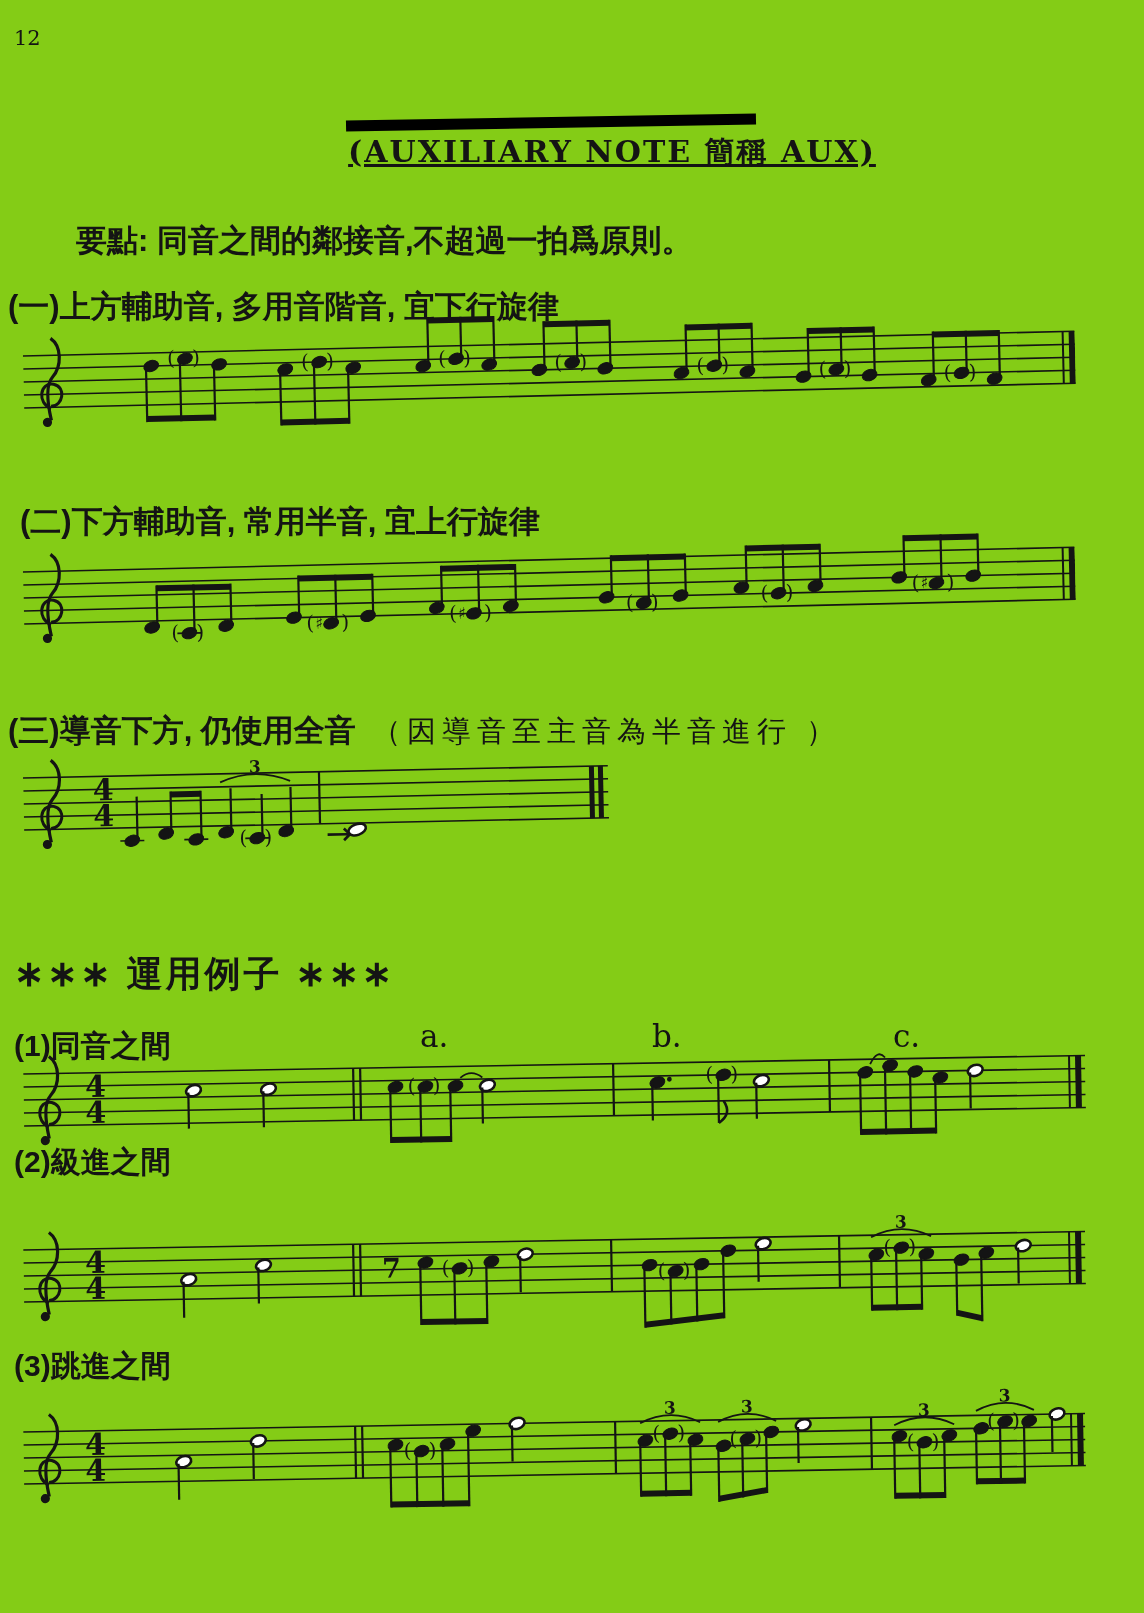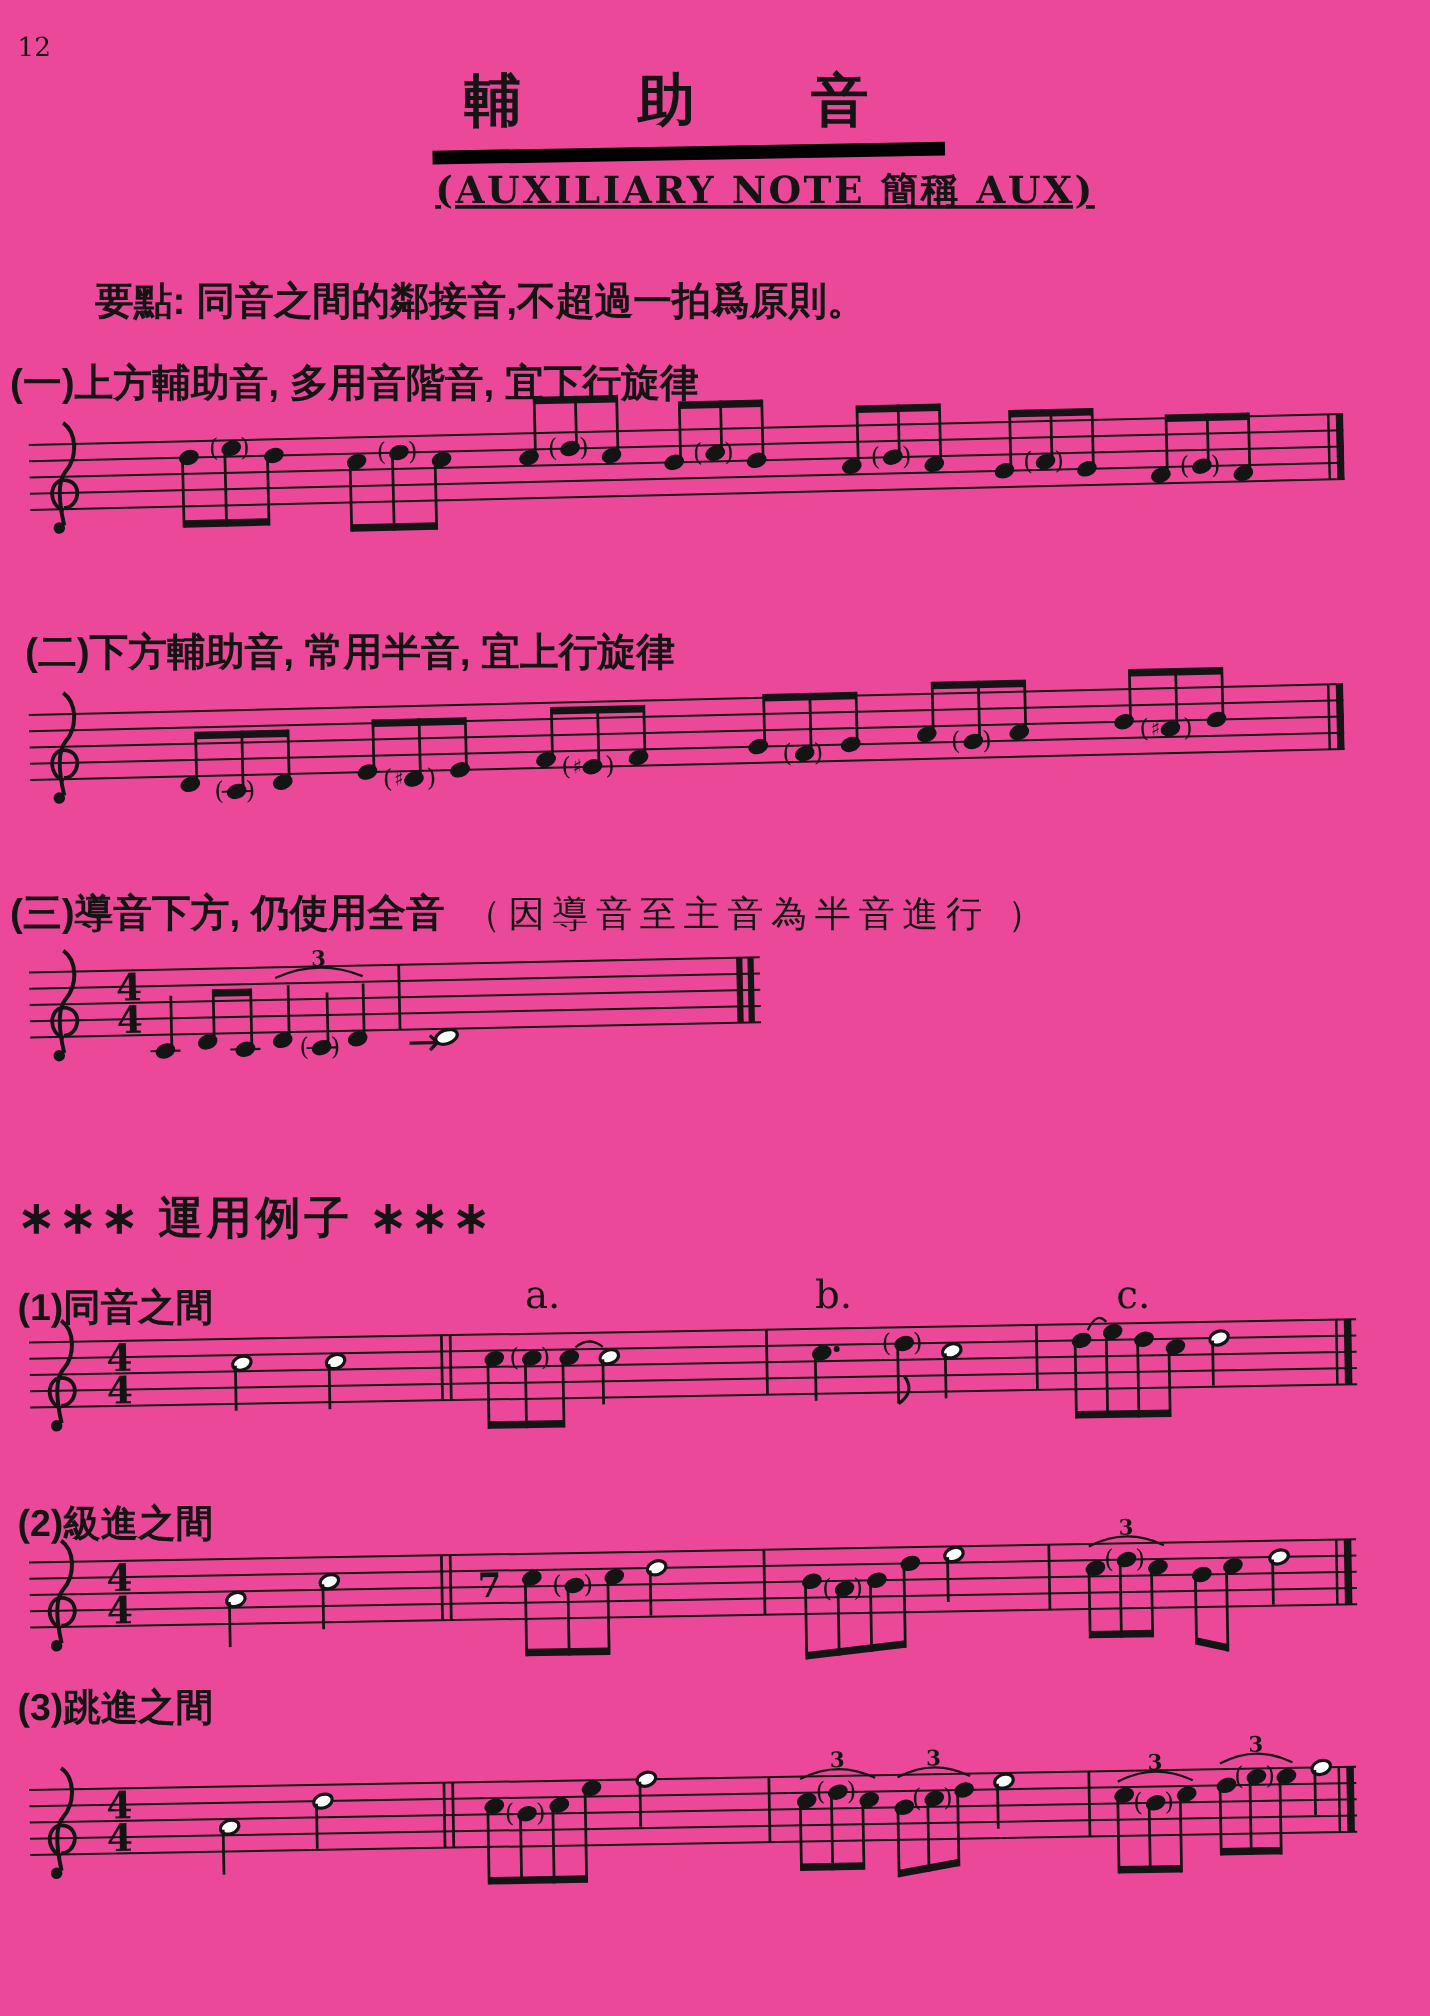--- a/index.html
+++ b/index.html
@@ -1,40 +1,39 @@
 <!DOCTYPE html>
 <html><head>
 <meta charset="utf-8">
 <style>
   html,body{margin:0;padding:0;background:#e8e8e8;}
-  .page{position:relative;width:1144px;height:1613px;background:#ec4899;overflow:hidden;
+  .page{position:relative;width:1144px;height:1613px;background:#84cc16;overflow:hidden;
         font-family:"Liberation Sans",sans-serif;color:#141414;}
   .abs{position:absolute;white-space:nowrap;}
   .pageno{left:14px;top:26px;font-family:"DejaVu Serif",serif;font-size:21px;}
   .title{left:553px;top:50px;transform:translateX(-50%);font-size:46px;font-weight:700;letter-spacing:40px;}
   .rule{left:346px;top:117px;width:410px;height:11px;background:#000;transform:rotate(-1deg);}
   .subtitle{left:612px;top:132px;transform:translateX(-50%);font-family:"DejaVu Serif",serif;
             font-size:30px;font-weight:600;letter-spacing:2px;text-decoration:underline;}
   .keypoint{left:76px;top:220px;font-size:31px;font-weight:700;}
   .sec{font-size:31px;font-weight:700;}
   .s1{left:8px;top:286px;} .s2{left:20px;top:501px;} .s3{left:8px;top:710px;}
   .secnote{font-size:29px;font-weight:400;letter-spacing:6px;margin-left:16px;}
   .exhdr{left:14px;top:950px;font-size:36px;font-weight:700;letter-spacing:3px;}
   .exh{font-size:30px;font-weight:700;}
-  .e1{left:14px;top:1026px;} .e2{left:14px;top:1199px;} .e3{left:14px;top:1346px;}
+  .e1{left:14px;top:1026px;} .e2{left:14px;top:1142px;} .e3{left:14px;top:1346px;}
   .mark{font-family:"DejaVu Serif",serif;font-size:31px;top:1018px;}
   .ma{left:420px;} .mb{left:652px;} .mc{left:893px;}
   svg.staff{position:absolute;transform-origin:0 50%;}
 </style>
 </head>
 <body>
 
 <div class="page">
   <div class="abs pageno">12</div>
-  <div class="abs title">輔 助 音</div>
   <div class="abs rule"></div>
   <div class="abs subtitle">(AUXILIARY NOTE 簡稱 AUX)</div>
   <div class="abs keypoint">要點: 同音之間的鄰接音,不超過一拍爲原則。</div>
 
   <div class="abs sec s1">(一)上方輔助音, 多用音階音, 宜下行旋律</div>
   <svg class="staff" width="1052" height="175" viewBox="0 0 1052 175" style="left: 24px; top: 316px; transform: rotate(-1.35deg);">
       <line x1="0" y1="40" x2="1052" y2="40" stroke="#141414" stroke-width="1.6"></line>
       <line x1="0" y1="53" x2="1052" y2="53" stroke="#141414" stroke-width="1.6"></line>
       <line x1="0" y1="66" x2="1052" y2="66" stroke="#141414" stroke-width="1.6"></line>
       <line x1="0" y1="79" x2="1052" y2="79" stroke="#141414" stroke-width="1.6"></line>

